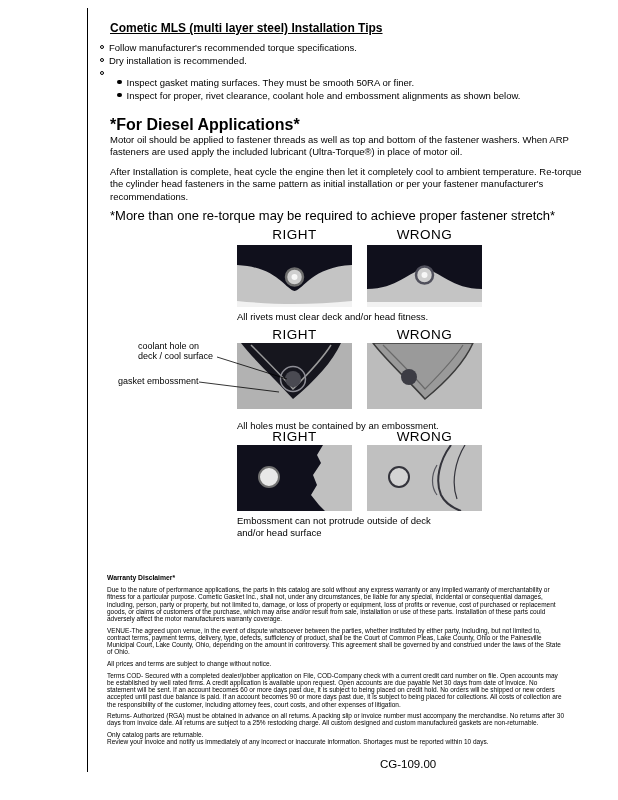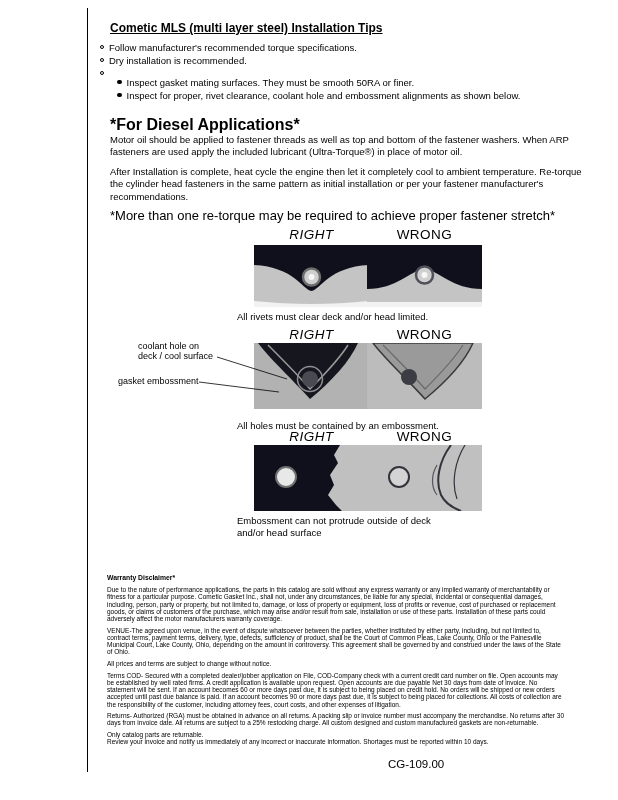--- a/index.html
+++ b/index.html
@@ -17,21 +17,21 @@
   .bo { flex:0 0 auto; width:4px; height:4px; border:1px solid #000; border-radius:50%; margin:3px 5px 0 0; }
   .bf { flex:0 0 auto; width:4.5px; height:4.5px; background:#000; border-radius:50%; margin:3px 5px 0 0; }
 
   .h-diesel { position:absolute; left:110px; top:116px; font-size:16px; font-weight:bold; }
   .para { position:absolute; left:110px; width:478px; font-size:9.5px; line-height:12.3px; }
   .p1 { top:134px; }
   .p2 { top:166px; }
   .note { position:absolute; left:110px; top:208px; font-size:13px; }
 
   .diag-hd { position:absolute; width:115px; text-align:center; font-size:13.5px; letter-spacing:0.5px; }
-  .colL { left:254px;font-style:italic; } .colR { left:367px; }
+  .colL { left:237px; } .colR { left:367px; }
   .hd1 { top:227px; } .hd2 { top:327px; } .hd3 { top:429px; }
 
   .diag { position:absolute; width:115px; }
   .d1 { top:245px; height:62px; }
   .d2 { top:343px; height:66px; }
   .d3 { top:445px; height:66px; }
   .diag svg { display:block; }
 
   .caption { position:absolute; left:237px; font-size:9.5px; line-height:12px; }
   .cap1 { top:311px; }
@@ -40,21 +40,21 @@
 
   .ann { position:absolute; font-size:9px; line-height:10px; }
   .ann-coolant { left:138px; top:341px; }
   .ann-emboss { left:118px; top:376px; }
   .ann-lines { position:absolute; left:0; top:0; width:618px; height:800px; pointer-events:none; }
 
   .disclaimer { position:absolute; left:107px; top:574px; width:458px; font-size:6.5px; line-height:7.2px; }
   .wh { font-weight:bold; margin-bottom:5px; font-size:6.8px; }
   .wp { margin-bottom:4.5px; }
 
-  .code { position:absolute; left:388px; top:758px; font-size:11.5px; }
+  .code { position:absolute; left:380px; top:758px; font-size:11.5px; }
 </style>
 </head>
 <body>
 
 <div class="page">
 
   <div class="spine"></div>
 
   <div class="title">Cometic MLS (multi layer steel) Installation Tips</div>
 
@@ -99,21 +99,21 @@
   </div>
   <div class="diag colR d1">
     <svg width="115" height="62" viewBox="0 0 115 62">
       <rect width="115" height="62" fill="#10101c"></rect>
       <path d="M0,44 C30,44 42,26 57.5,24 C73,26 85,44 115,44 L115,62 L0,62 Z" fill="#c4c4c4"></path>
       <path d="M0,57 L115,57 L115,62 L0,62 Z" fill="#f2f2f2"></path>
       <circle cx="57.5" cy="30" r="8.5" fill="#cfcfcf" stroke="#50505c" stroke-width="2.5"></circle>
       <circle cx="57.5" cy="30" r="3" fill="#f7f7f7"></circle>
     </svg>
   </div>
-  <div class="caption cap1">All rivets must clear deck and/or head limited.</div>
+  <div class="caption cap1">All rivets must clear deck and/or head fitness.</div>
 
   <div class="diag-hd colL hd2">RIGHT</div>
   <div class="diag-hd colR hd2">WRONG</div>
 
   <div class="ann ann-coolant">
     <div>coolant hole on</div>
     <div>deck / cool surface</div>
   </div>
   <div class="ann ann-emboss">gasket embossment</div>
 

